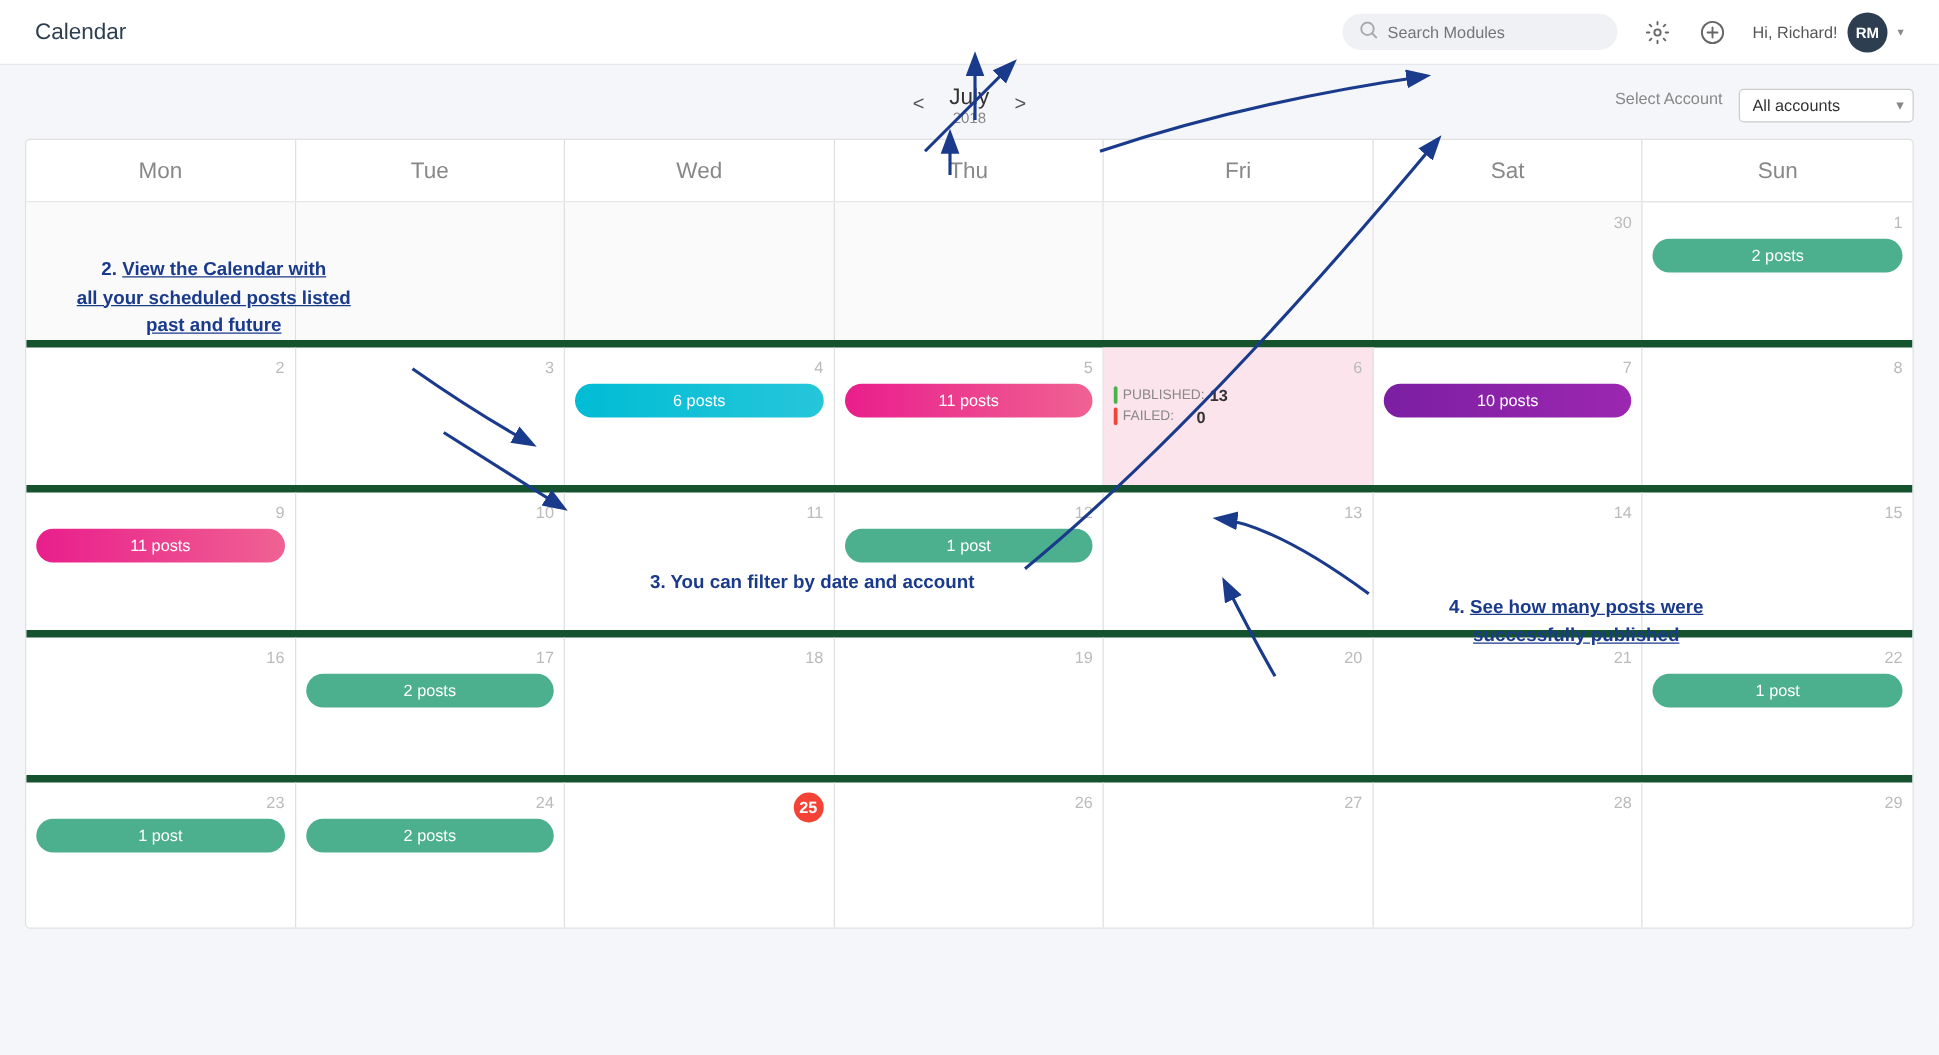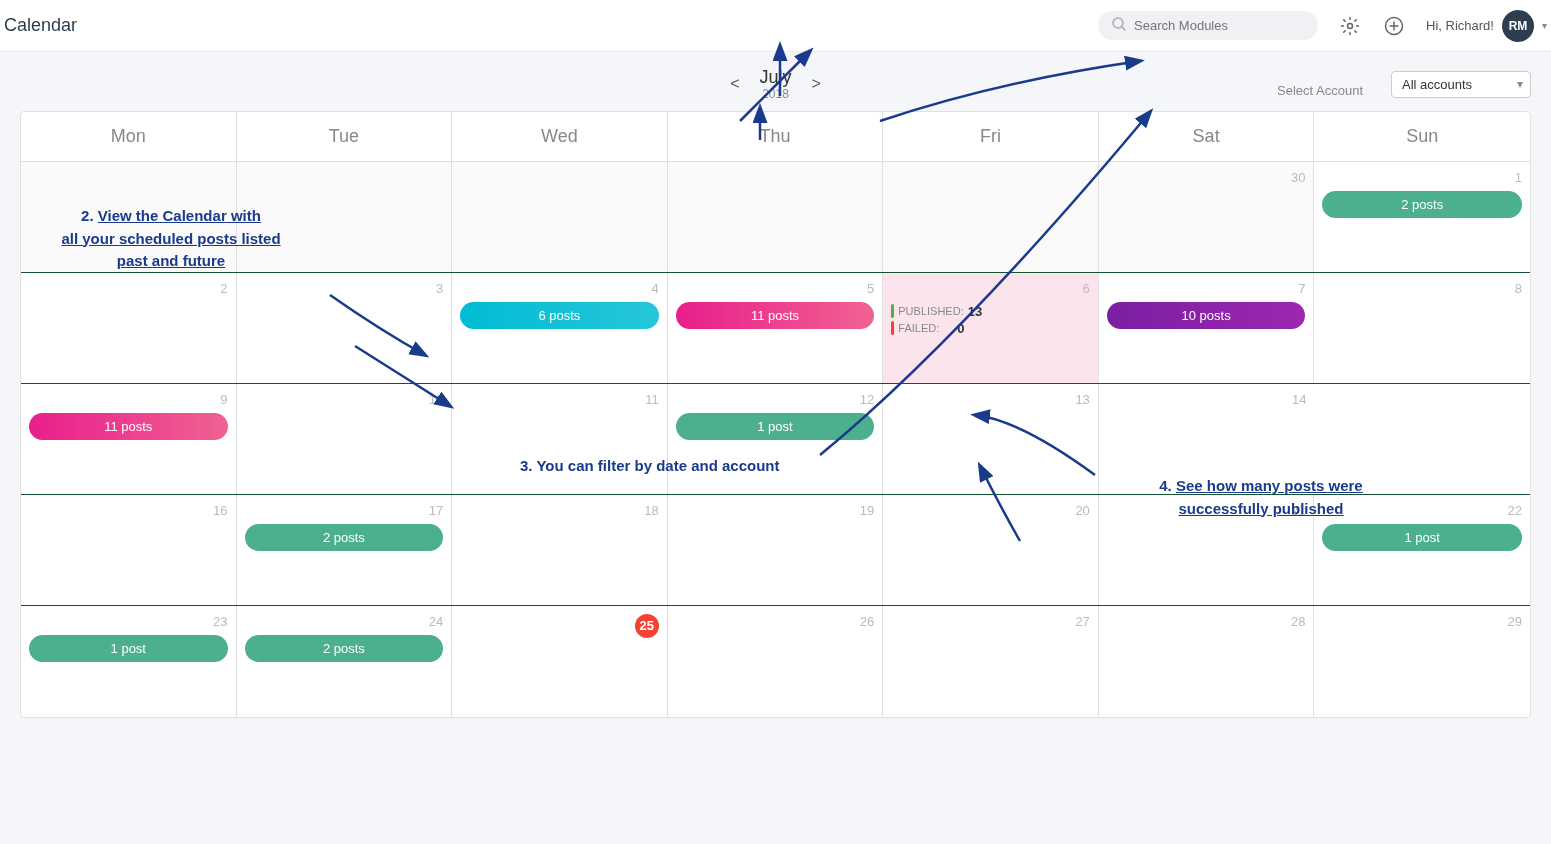--- a/index.html
+++ b/index.html
@@ -4,21 +4,21 @@
   <style>
     * { box-sizing: border-box; margin: 0; padding: 0; }
     body { font-family: -apple-system, BlinkMacSystemFont, 'Segoe UI', sans-serif; background: #f5f6fa; color: #333; }
 
     
     .header {
       display: flex;
       align-items: center;
       background: #fff;
       border-bottom: 1px solid #e5e7eb;
-      padding: 0 4px;
+      padding: 0 28px;
       height: 52px;
       position: relative;
     }
     .header-title {
       font-size: 18px;
       font-weight: 500;
       color: #2c3e50;
       flex: 0 0 auto;
     }
     .header-spacer { flex: 1; }
@@ -98,22 +98,22 @@
       text-align: center;
       line-height: 1.1;
     }
     .month-name { font-size: 18px; font-weight: 500; color: #333; }
     .year-name { font-size: 12px; color: #888; }
 
     .account-filter {
       position: absolute;
       right: 0;
       display: flex;
-      align-items: flex-end;
-      gap: 28px;
+      align-items: flex-start;
+      gap: 13px;
     }
     .select-account-label { font-size: 13px; color: #888; }
     .account-select {
       border: 1px solid #ccc;
       border-radius: 4px;
       padding: 5px 28px 5px 10px;
       font-size: 13px;
       color: #333;
       background: #fff;
       appearance: none;
@@ -157,21 +157,21 @@
     }
     .day-header:last-child { border-right: none; }
 
     .calendar-body {
       display: grid;
       grid-template-rows: repeat(5, 1fr);
     }
     .calendar-week {
       display: grid;
       grid-template-columns: repeat(7, 1fr);
-      border-bottom: 1px solid #14532d;
+      border-bottom: 6px solid #14532d;
       min-height: 110px;
     }
     .calendar-week:last-child { border-bottom: none; }
     .calendar-cell {
       border-right: 1px solid #e0e0e0;
       padding: 8px;
       position: relative;
       display: flex;
       flex-direction: column;
       align-items: flex-end;
@@ -424,20 +424,23 @@
             <div class="cell-content">
               <div class="post-badge badge-green">1 post</div>
             </div>
           </div>
           <div class="calendar-cell">
             <div class="cell-date">13</div>
           </div>
           <div class="calendar-cell">
             <div class="cell-date">14</div>
           </div>
+          <div class="calendar-cell">
+            <div class="cell-date">15</div>
+          </div>
         </div>
 
         <div class="calendar-week">
           <div class="calendar-cell">
             <div class="cell-date">16</div>
           </div>
           <div class="calendar-cell">
             <div class="cell-date">17</div>
             <div class="cell-content">
               <div class="post-badge badge-green">2 posts</div>

